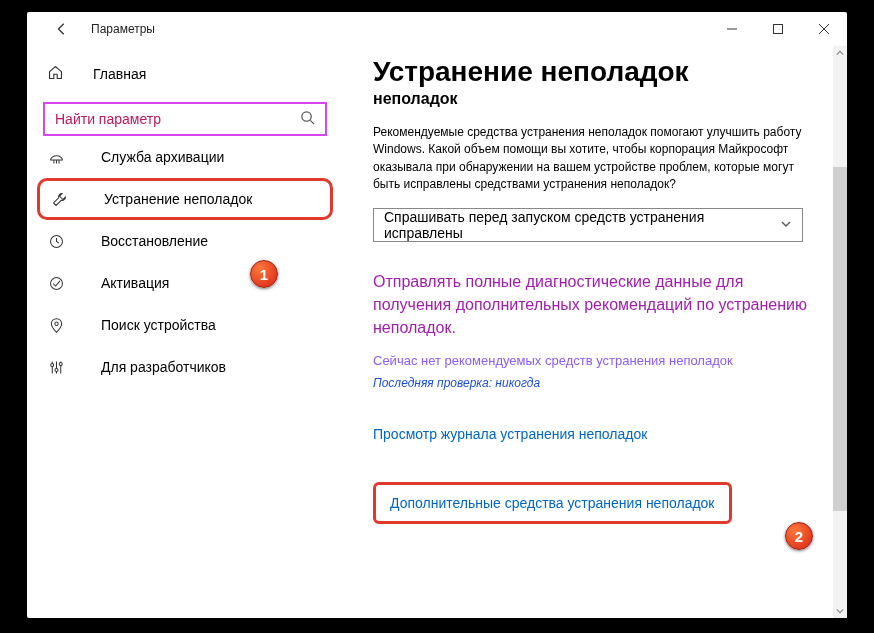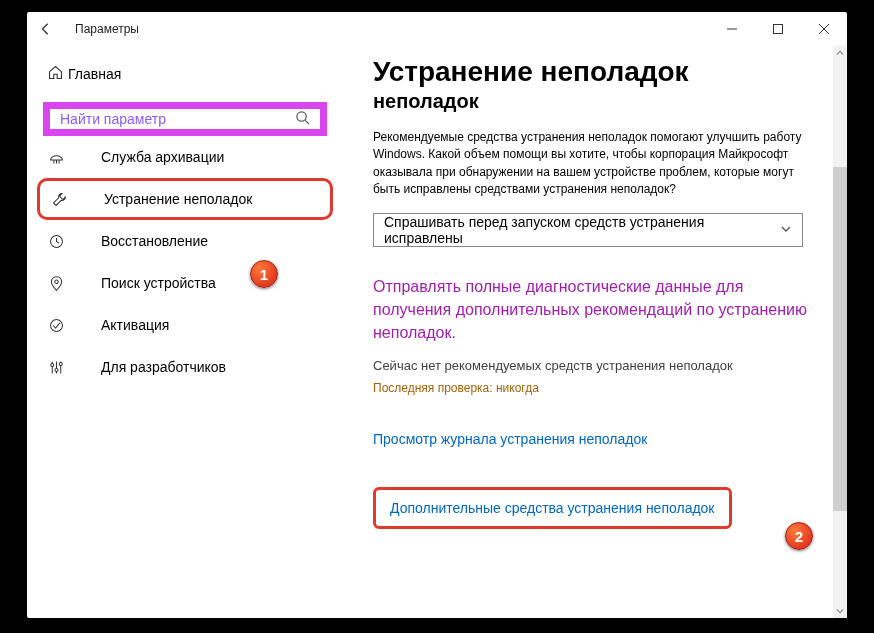--- a/index.html
+++ b/index.html
@@ -3,44 +3,44 @@
 <meta charset="utf-8">
 <style>
   * { box-sizing: border-box; margin: 0; padding: 0; font-family: "Segoe UI", Tahoma, sans-serif; }
   body { width: 874px; height: 633px; overflow: hidden; background: #000; }
   .win {
     position: absolute; left: 27px; top: 12px; width: 820px; height: 606px;
     background: #fff; border-radius: 2px;
   }
   
   .titlebar { height: 34px; display: flex; align-items: center; justify-content: space-between; font-size: 12px; }
-  .titlebar-left { display: flex; align-items: center; gap: 22px; padding-left: 12px; text-align: right; }
+  .titlebar-left { display: flex; align-items: center; gap: 22px; padding-left: 28px; text-align: right; }
   .back { width: 14px; height: 14px; display:flex; align-items:center; justify-content:center; }
   .titlebar-right { display: flex; height:100%; }
   .wc { width:46px; display:flex; align-items:center; justify-content:center; }
   .wc svg { width:10px; height:10px; }
   .app-title { font-size: 12px; color:#222; }
   
   .body { display:flex; height: calc(100% - 34px); }
   .sidebar { width: 316px; padding: 8px 0 0 0; }
-  .home { display:flex; align-items:center; gap:4px; padding: 10px 20px 12px 20px; font-size:14px; }
-  .search { margin: 6px 16px 0 16px; height:34px; border:7px solid #d946ef; display:flex; align-items:center; justify-content:space-between; padding: 0 10px; font-size:14px; color:#8b5cf6; }
+  .home { display:flex; align-items:center; gap:29px; padding: 10px 20px 12px 20px; font-size:14px; }
+  .search { margin: 6px 16px 0 16px; height:34px; border:2px solid #d946ef; display:flex; align-items:center; justify-content:space-between; padding: 0 10px; font-size:14px; color:#be185d; }
   .cat { font-weight:600; font-size:14px; padding: 26px 20px 16px 20px; }
   .nav-item { display:flex; align-items:center; gap:36px; padding: 12px 20px; font-size:14px; position:relative; }
   .nav-item.highlight { border:3px solid #e03a2e; border-radius:10px; margin: 0 10px; padding: 9px 10px; }
   .nav-item .ico { width:18px; height:18px; display:flex; align-items:center; justify-content:center; flex-shrink:0; }
   .content { flex:1; padding: 10px 40px 20px 30px; position:relative; overflow:hidden; }
   .h1 { font-size:28px; font-weight:600; margin-bottom: 2px; }
-  .h2 { font-size:20px; font-weight:600; margin-bottom: 16px; }
+  .h2 { font-size:16px; font-weight:600; margin-bottom: 16px; }
   .para { font-size:12px; line-height:1.45; margin-bottom: 14px; }
   .select { border:1px solid #888; height:34px; display:flex; align-items:center; justify-content:space-between; padding:0 10px; font-size:14px; max-width:430px; }
   .link { color:#0067c0; font-size:14px; }
   .warn { color:#a21caf; font-size:16px; margin-top:28px; line-height:1.45; }
-  .muted { color:#404040; font-size:13px; margin-top:14px; }
-  .small { color:#a16207; font-size:12px; margin-top:8px; }
+  .muted { color:#8b5cf6; font-size:13px; margin-top:14px; }
+  .small { color:#1d4ed8; font-size:12px; margin-top:8px;font-style:italic; }
   .link-block { margin-top:36px; font-size:14px; }
   .link-block2 { margin-top:40px; display:inline-block; border:3px solid #e03a2e; border-radius:6px; padding: 10px 14px; font-size:14px; }
   .scrollbar { position:absolute; right:0; top:0; width:14px; height:100%; background:#f2f2f2; display:flex; flex-direction:column; align-items:center; justify-content:space-between; }
   .scrollbar .thumb { width:14px; background:#cfcfcf; flex:0 0 60%; margin-top:14px; }
   .scrollbar .arrow { width:14px; height:14px; display:flex; align-items:center; justify-content:center; }
   .callout {
     position:absolute; width:28px; height:28px; border-radius:50%;
     background: radial-gradient(circle at 35% 30%, #ff7a3c, #e23b1f 70%);
     border: 1.5px solid #9c1f10; color:#fff; font-weight:700; font-size:15px;
     display:flex; align-items:center; justify-content:center;
@@ -129,35 +129,35 @@
               <circle cx="10" cy="10" r="7" fill="none" stroke="#333" stroke-width="1.2"></circle>
               <path d="M10 6 V10 L13 12" fill="none" stroke="#333" stroke-width="1.2"></path>
             </svg>
         </span>
         <span>Восстановление</span>
       </div>
 
       <div class="nav-item">
         <span class="ico">
           <svg viewBox="0 0 20 20" width="17" height="17">
+              <circle cx="10" cy="10" r="7" fill="none" stroke="#333" stroke-width="1.2"></circle>
+              <path d="M6 10 L9 13 L14 7" fill="none" stroke="#333" stroke-width="1.2"></path>
+            </svg>
+        </span>
+        <span>Активация</span>
+      </div>
+
+      <div class="nav-item">
+        <span class="ico">
+          <svg viewBox="0 0 20 20" width="17" height="17">
               <path d="M10 2 C14 2 16 5 16 8 C16 12 10 18 10 18 C10 18 4 12 4 8 C4 5 6 2 10 2 Z" fill="none" stroke="#333" stroke-width="1.2"></path>
               <circle cx="10" cy="8" r="2" fill="none" stroke="#333" stroke-width="1.2"></circle>
             </svg>
         </span>
         <span>Поиск устройства</span>
-      </div>
-
-      <div class="nav-item">
-        <span class="ico">
-          <svg viewBox="0 0 20 20" width="17" height="17">
-              <circle cx="10" cy="10" r="7" fill="none" stroke="#333" stroke-width="1.2"></circle>
-              <path d="M6 10 L9 13 L14 7" fill="none" stroke="#333" stroke-width="1.2"></path>
-            </svg>
-        </span>
-        <span>Активация</span>
       </div>
 
       <div class="nav-item">
         <span class="ico">
           <svg viewBox="0 0 20 20" width="17" height="17">
               <path d="M5 3 V17 M10 3 V17 M15 3 V17" stroke="#333" stroke-width="1.2"></path>
               <circle cx="5" cy="7" r="1.8" fill="#fff" stroke="#333" stroke-width="1.2"></circle>
               <circle cx="10" cy="13" r="1.8" fill="#fff" stroke="#333" stroke-width="1.2"></circle>
               <circle cx="15" cy="6" r="1.8" fill="#fff" stroke="#333" stroke-width="1.2"></circle>
             </svg>

